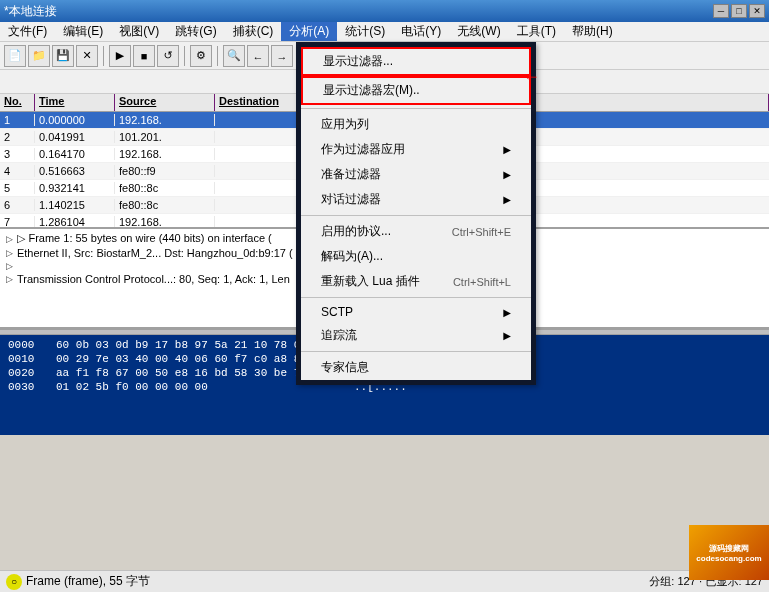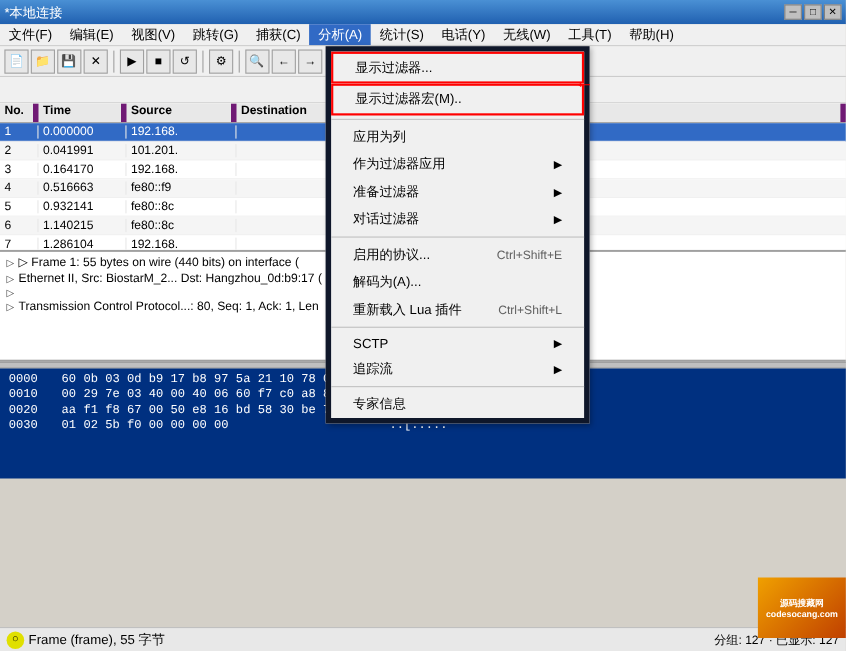--- a/index.html
+++ b/index.html
@@ -128,25 +128,26 @@
       position: relative;
     }
     .packet-list-header {
       display: flex;
       background: #e8e8e8;
       border-bottom: 1px solid #a0a0a0;
       height: 18px;
     }
     .packet-list-header .col {
       padding: 1px 4px;
-      border-right: 5px solid #701a75;
+      border-right: 1px solid #701a75;
       font-size: 11px;
       font-weight: bold;
       overflow: hidden;
       white-space: nowrap;
+      text-decoration: underline;
     }
     .col-no { width: 35px; }
     .col-time { width: 80px; }
     .col-src { width: 100px; }
     .col-dst { width: 100px; }
     .col-proto { width: 65px; }
     .col-len { width: 55px; }
     .col-info { flex: 1; }
 
     .packet-row {

